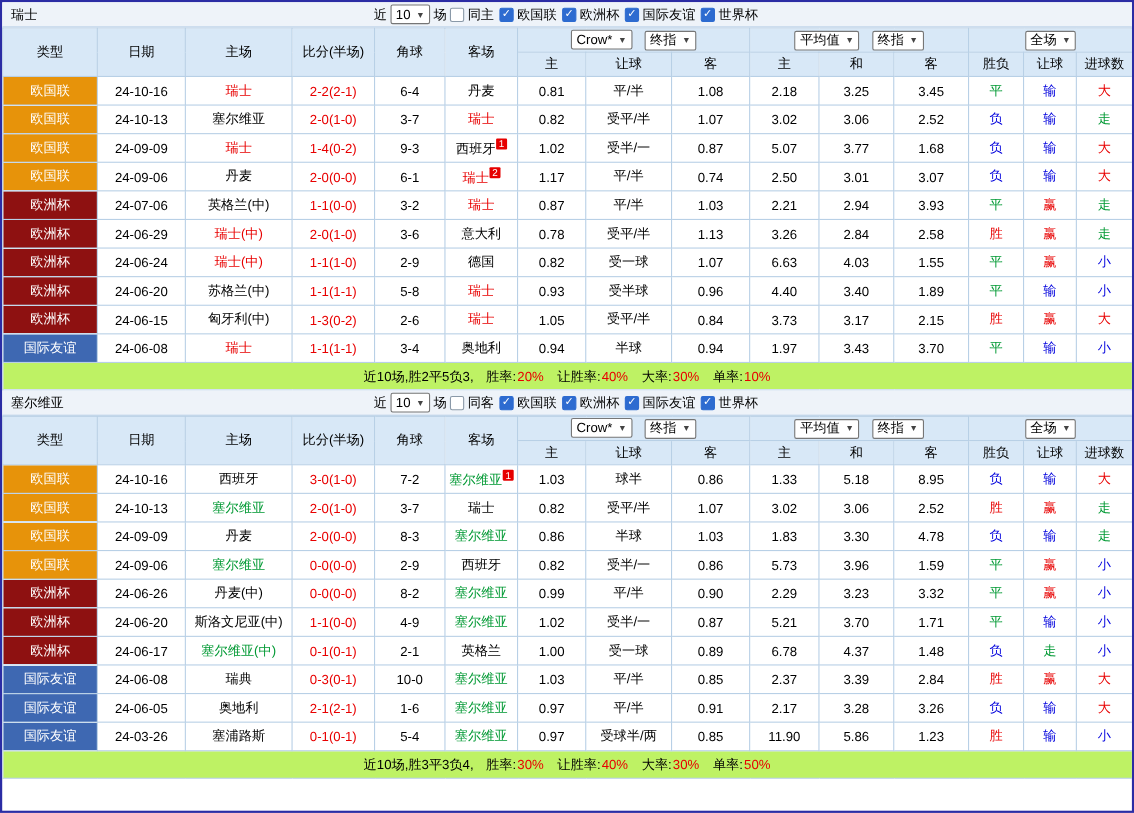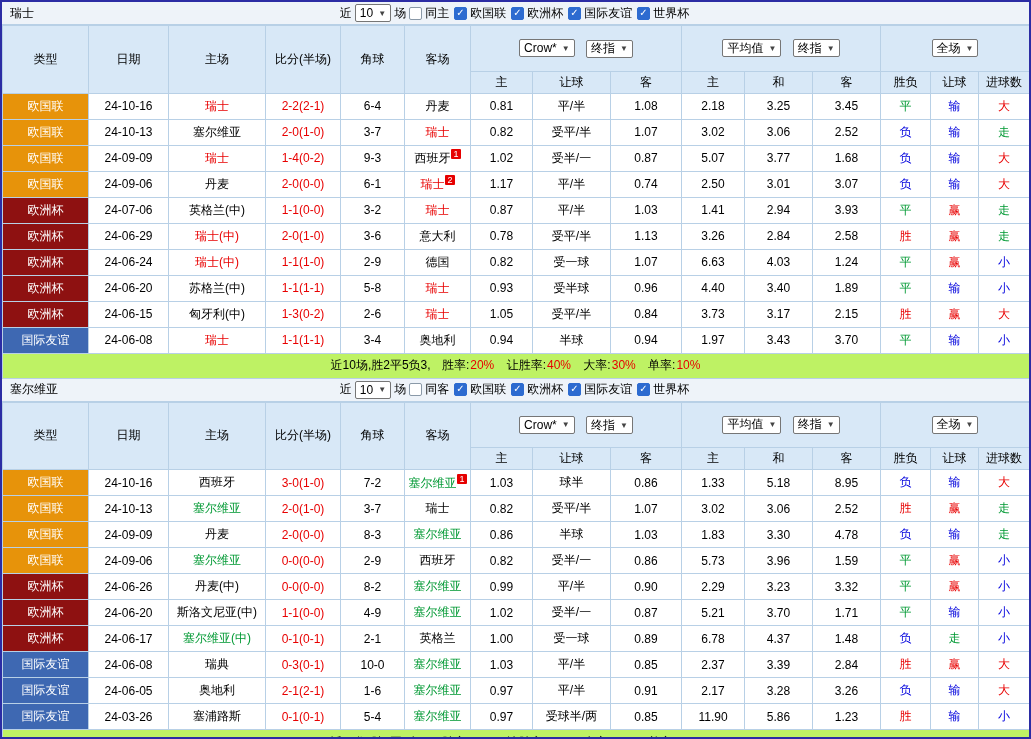--- a/index.html
+++ b/index.html
@@ -32,21 +32,21 @@
   .cb.on { background:#2d6bd0; border-color:#2d6bd0; }
   .cb.on::after { content:"✓"; color:#fff; font-size:10px; font-weight:bold; position:absolute; left:1px; top:-1px; }
 
   
   table { width:100%; border-collapse:collapse; table-layout:fixed; }
   th, td { border:1px solid #b8d0e6; text-align:center; white-space:nowrap; overflow:hidden; font-weight:normal; }
   thead th { background:#d8e8f7; height:22px; }
   tbody td { height:26px; background:#fff; }
   tfoot td { height:25px; background:#bef264; }
   .dd-cell { padding:1px 0; }
-  .dd-cell .sel { margin:12px 4px; }
+  .dd-cell .sel { margin:0 4px; }
 
   .c-red { color:#e80000; }
   .c-green { color:#009933; }
   .c-blue { color:#0000dd; }
   .lg-orange { background:#e7930a; color:#fff; }
   .lg-maroon { background:#8e1111; color:#fff; }
   .lg-blue { background:#3e68b2; color:#fff; }
 
   .sup-badge { background:#e60000; color:#fff; font-size:9px; line-height:11px; padding:0 2px; margin-left:1px; vertical-align:super; border-radius:1px; }
 
@@ -218,21 +218,21 @@
           <tr>
             <td class="lg-maroon">欧洲杯</td>
             <td>24-07-06</td>
             <td>英格兰(中)</td>
             <td class="c-red">1-1(0-0)</td>
             <td>3-2</td>
             <td class="c-red">瑞士</td>
             <td>0.87</td>
             <td>平/半</td>
             <td>1.03</td>
-            <td>1.41</td>
+            <td>2.21</td>
             <td>2.94</td>
             <td>3.93</td>
             <td class="c-green">平</td>
             <td class="c-red">赢</td>
             <td class="c-green">走</td>
           </tr>
           <tr>
             <td class="lg-maroon">欧洲杯</td>
             <td>24-06-29</td>
             <td class="c-red">瑞士(中)</td>
@@ -254,21 +254,21 @@
             <td>24-06-24</td>
             <td class="c-red">瑞士(中)</td>
             <td class="c-red">1-1(1-0)</td>
             <td>2-9</td>
             <td>德国</td>
             <td>0.82</td>
             <td>受一球</td>
             <td>1.07</td>
             <td>6.63</td>
             <td>4.03</td>
-            <td>1.24</td>
+            <td>1.55</td>
             <td class="c-green">平</td>
             <td class="c-red">赢</td>
             <td class="c-blue">小</td>
           </tr>
           <tr>
             <td class="lg-maroon">欧洲杯</td>
             <td>24-06-20</td>
             <td>苏格兰(中)</td>
             <td class="c-red">1-1(1-1)</td>
             <td>5-8</td>

